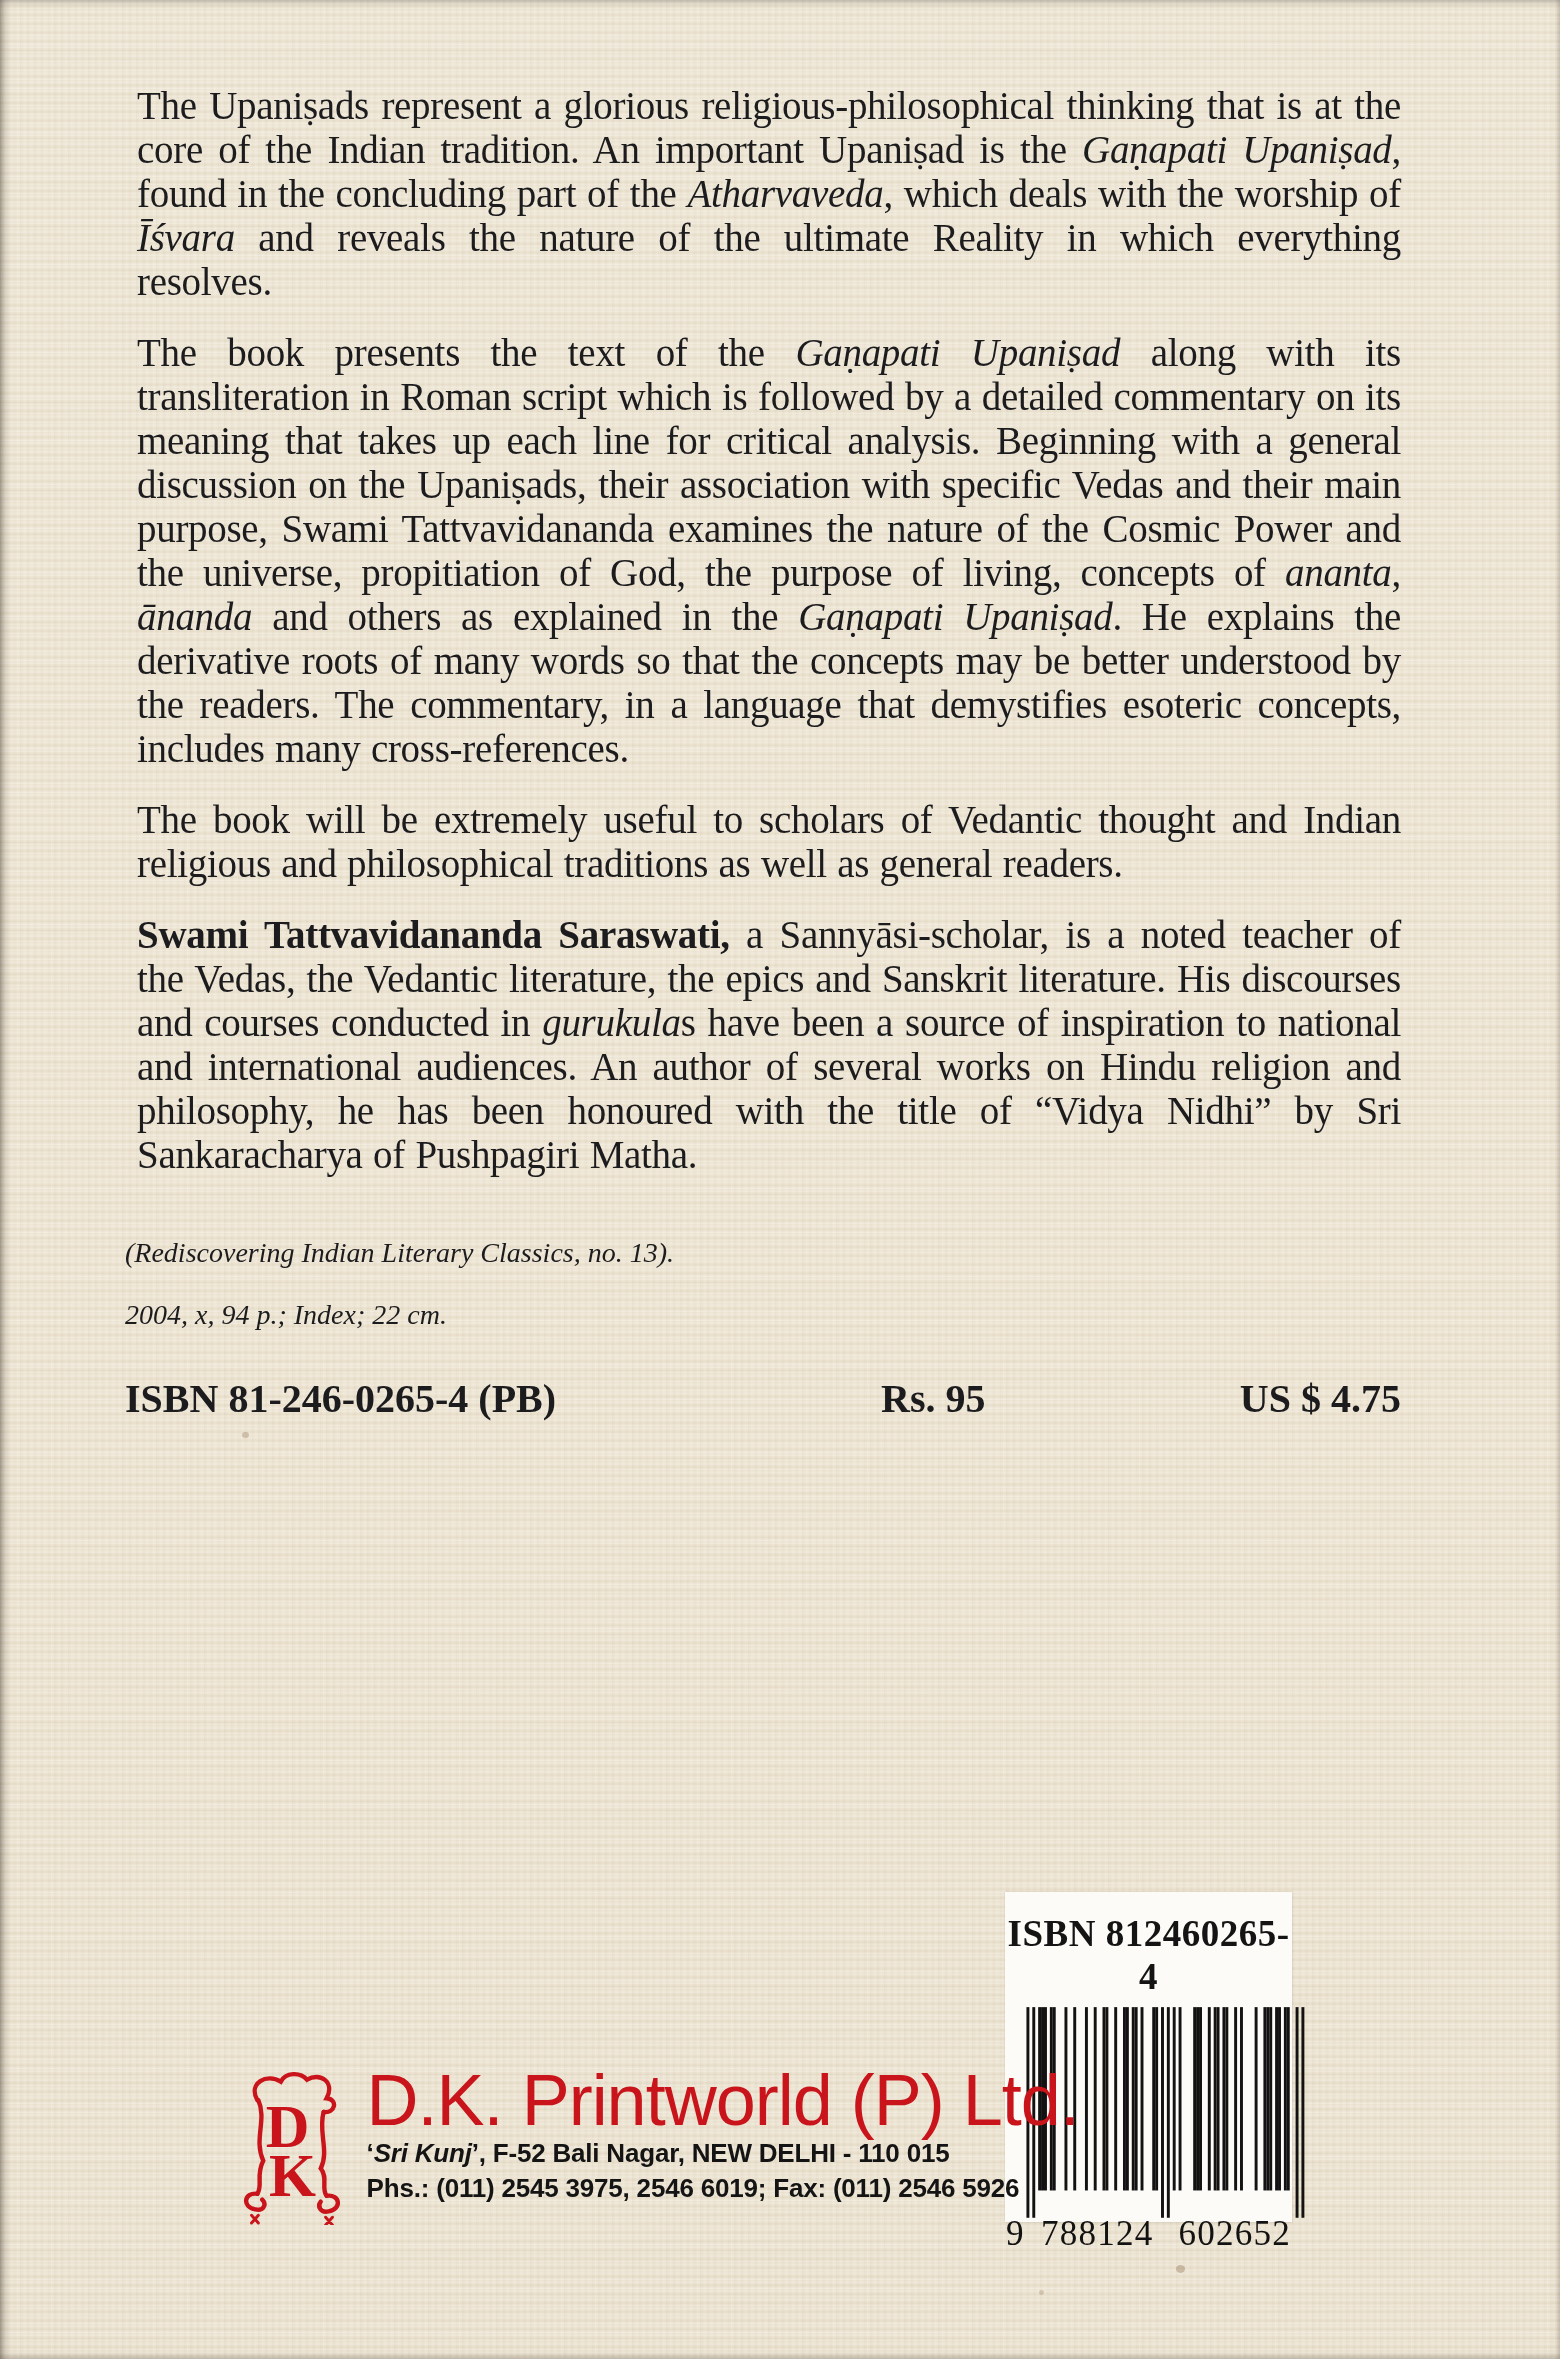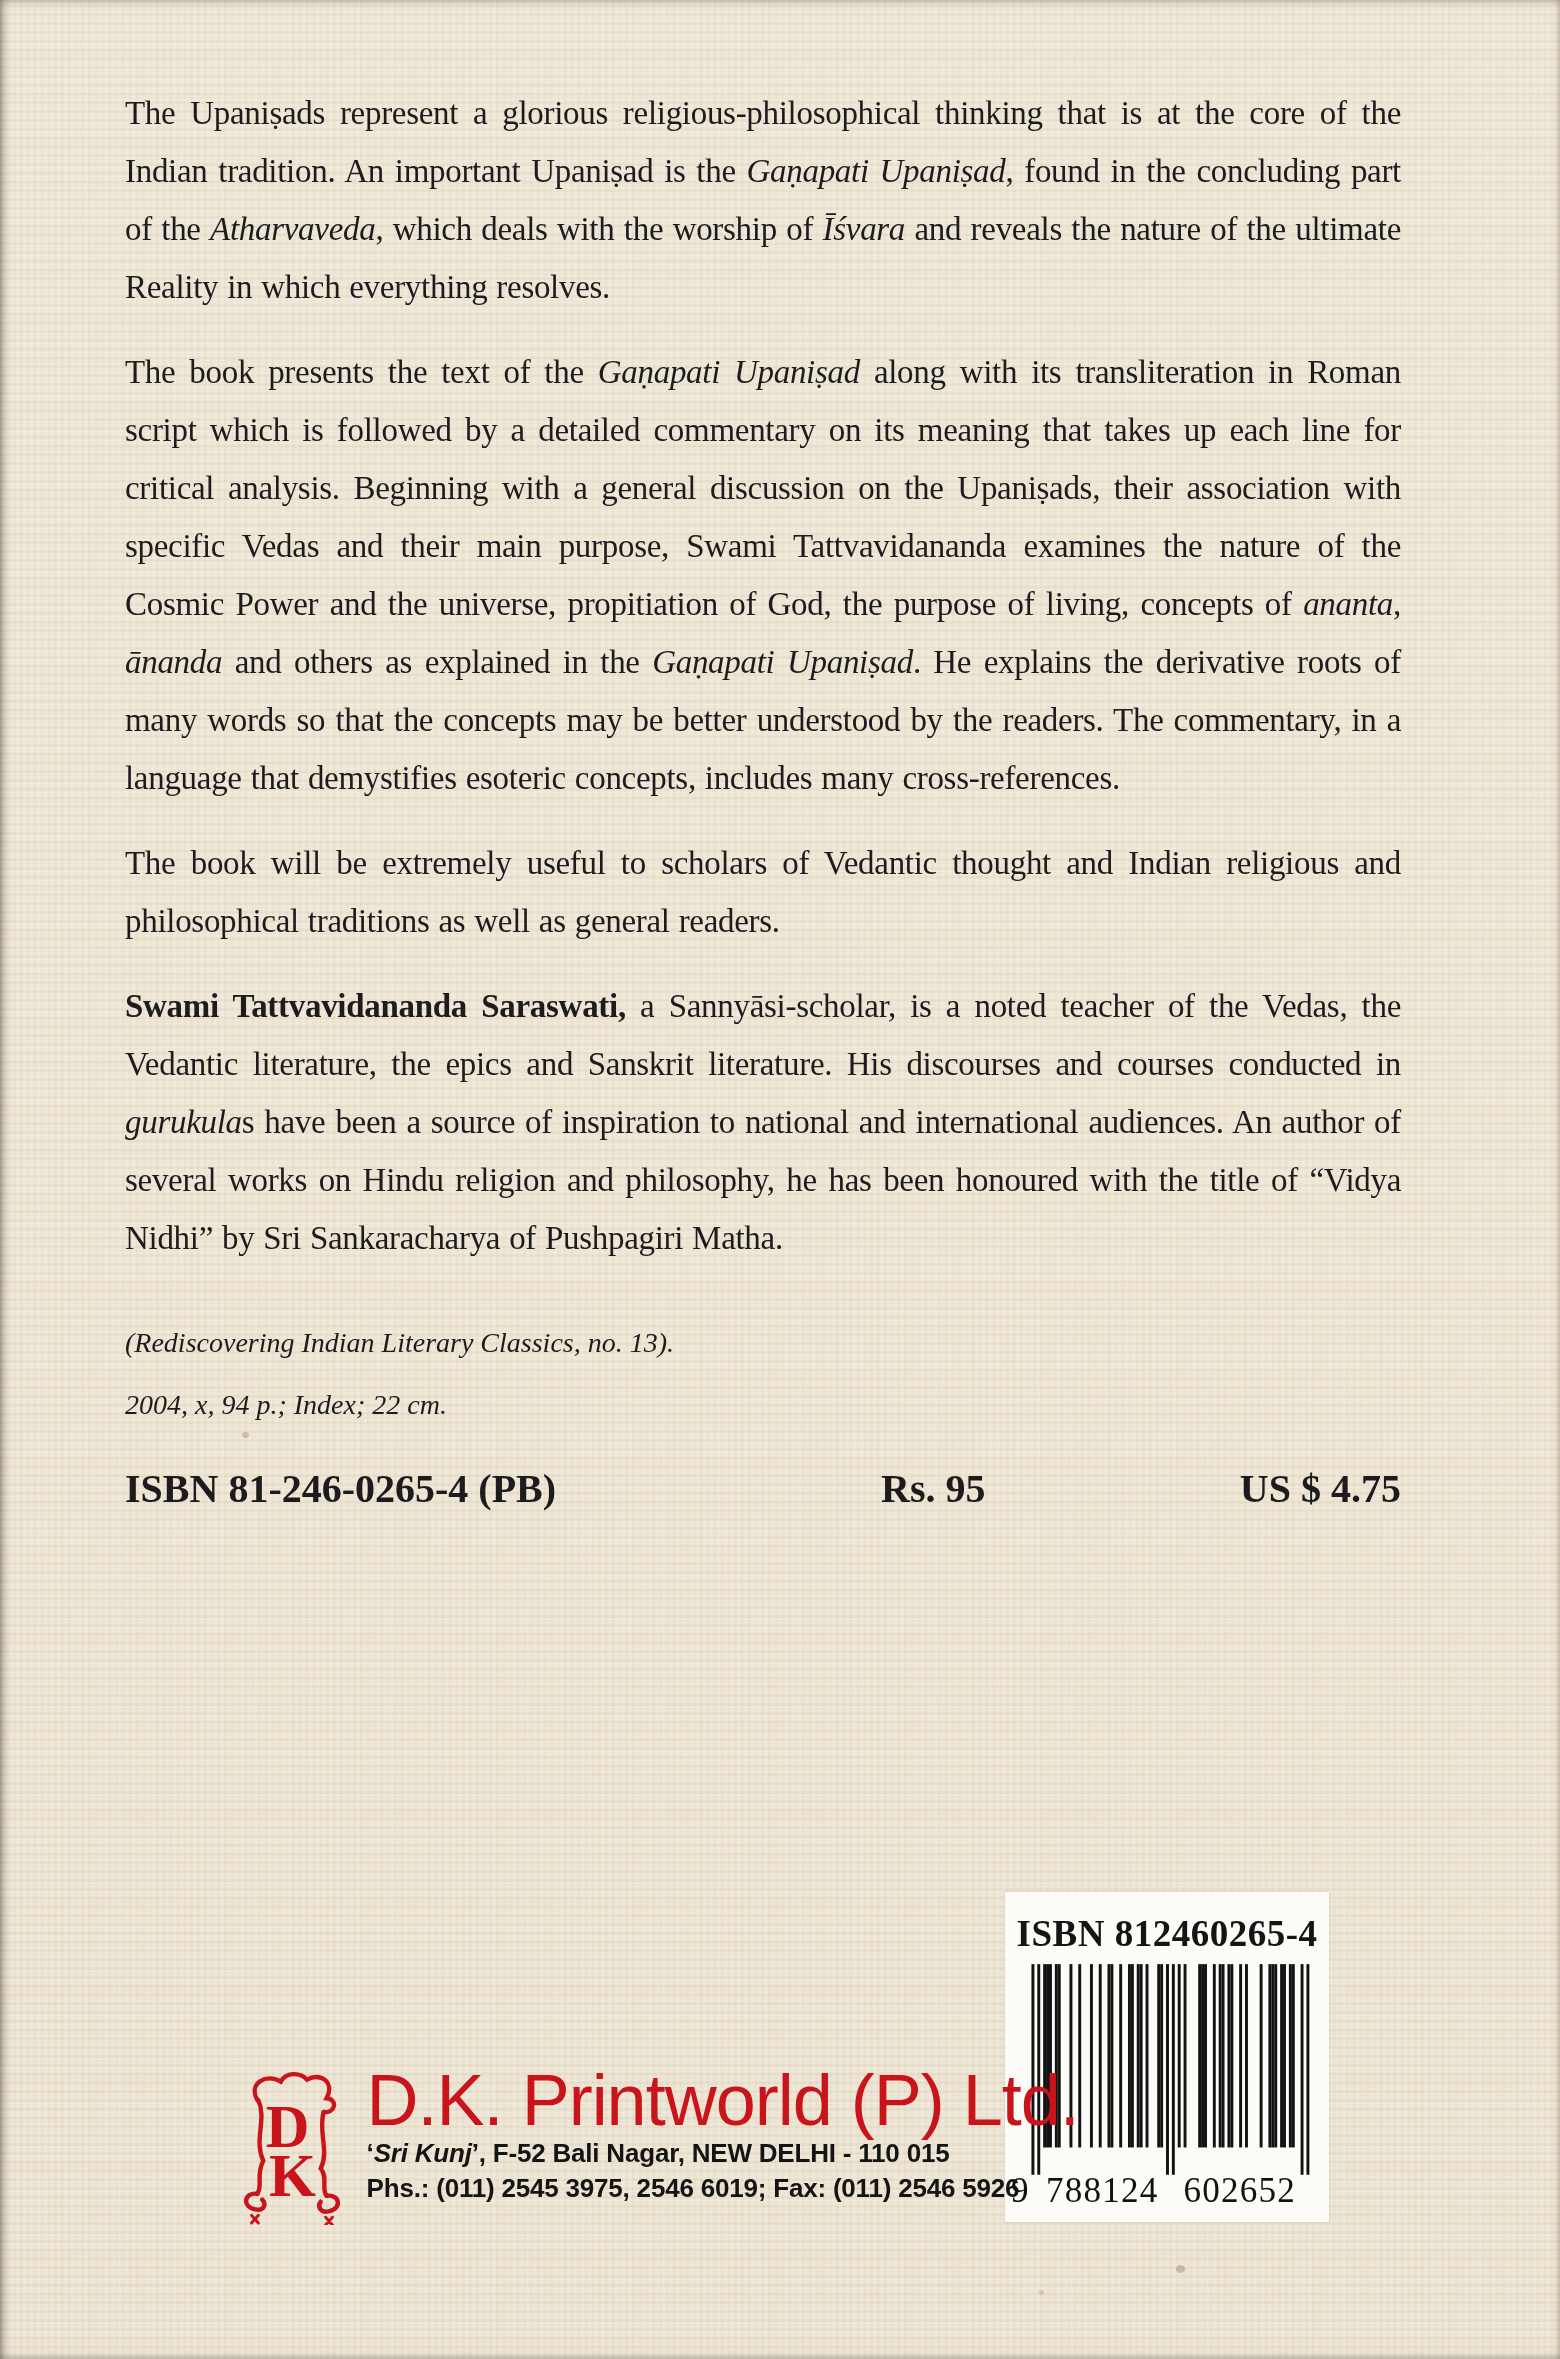--- a/index.html
+++ b/index.html
@@ -20,38 +20,38 @@
     box-shadow:
       inset 6.8px 0 9.8px -4.9px rgba(58,49,38,0.55),
       inset -3.9px 0 7.8px -3.9px rgba(58,49,38,0.30),
       inset 0 4.9px 8.8px -4.9px rgba(58,49,38,0.35),
       inset 0 -4.9px 8.8px -4.9px rgba(58,49,38,0.35);
   }
   .content{
     position:absolute;left:125px;top:84px;width:1276px;
   }
   .blurb p{
-    margin:0 0 27px 0;
-    font-size:33px;line-height:58px;
+    margin:0 0 27px 12px;
+    font-size:39px;line-height:44px;
     text-align:justify;letter-spacing:-0.3px;
     word-spacing:1px;
   }
   .imprint{
     margin-top:45px;
     font-style:italic;font-size:28px;line-height:62px;
   }
   .price-row{
     position:relative;margin-top:29px;height:55px;
     font-weight:bold;font-size:40px;
   }
   .price-row .isbn{position:absolute;left:0;top:0;}
   .price-row .inr{position:absolute;left:756px;top:0;text-align:right;}
   .price-row .usd{position:absolute;right:0;top:0;}
   .barcode-label{
-    position:absolute;left:1005px;top:1892px;width:324px;height:330px;
+    position:absolute;left:1005px;top:1892px;width:287px;height:330px;
     background:#fcfbf7;box-shadow:0 0 2px rgba(90,80,60,0.25);
     text-align:center;
   }
   .barcode-label .bc-header{
     margin-top:19.5px;
     font-weight:bold;font-size:37px;letter-spacing:0.5px;
     color:#141414;font-family:"Liberation Serif","DejaVu Serif",serif;
   }
   .barcode-label svg{display:block;margin:9.8px auto 0 auto;}
   .publisher{

